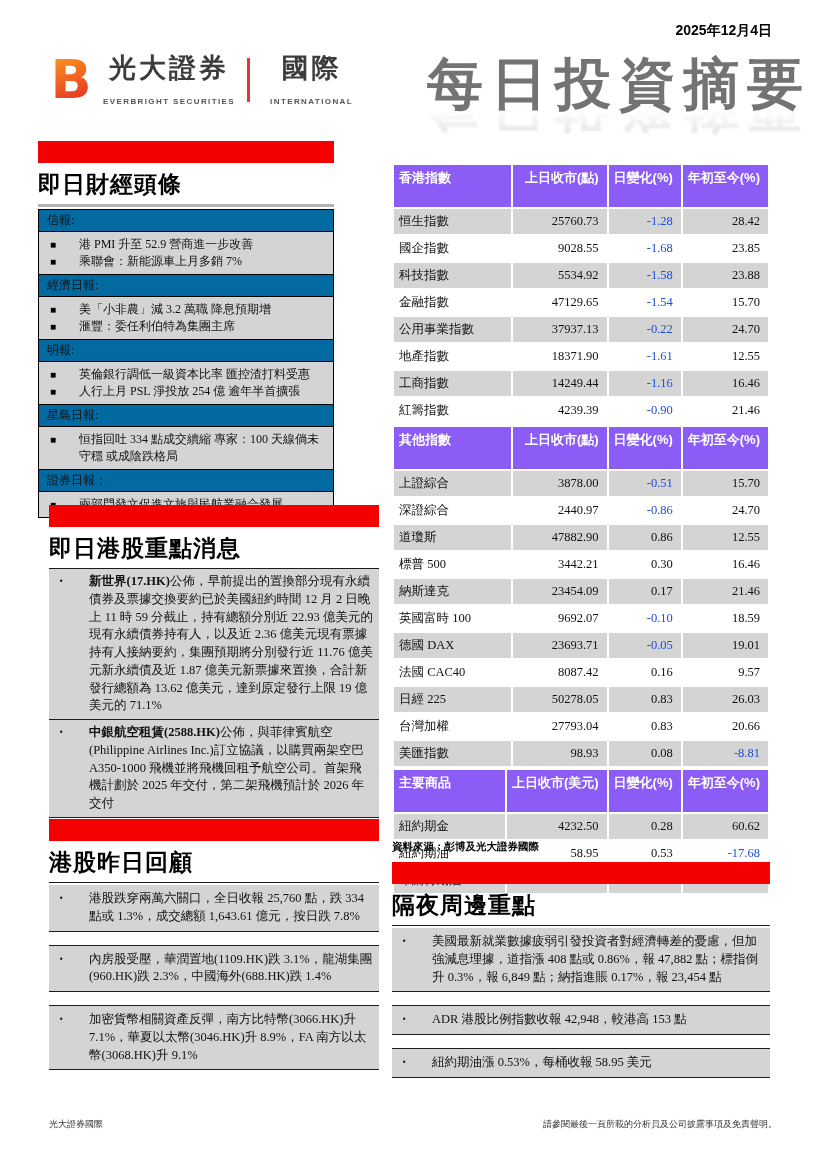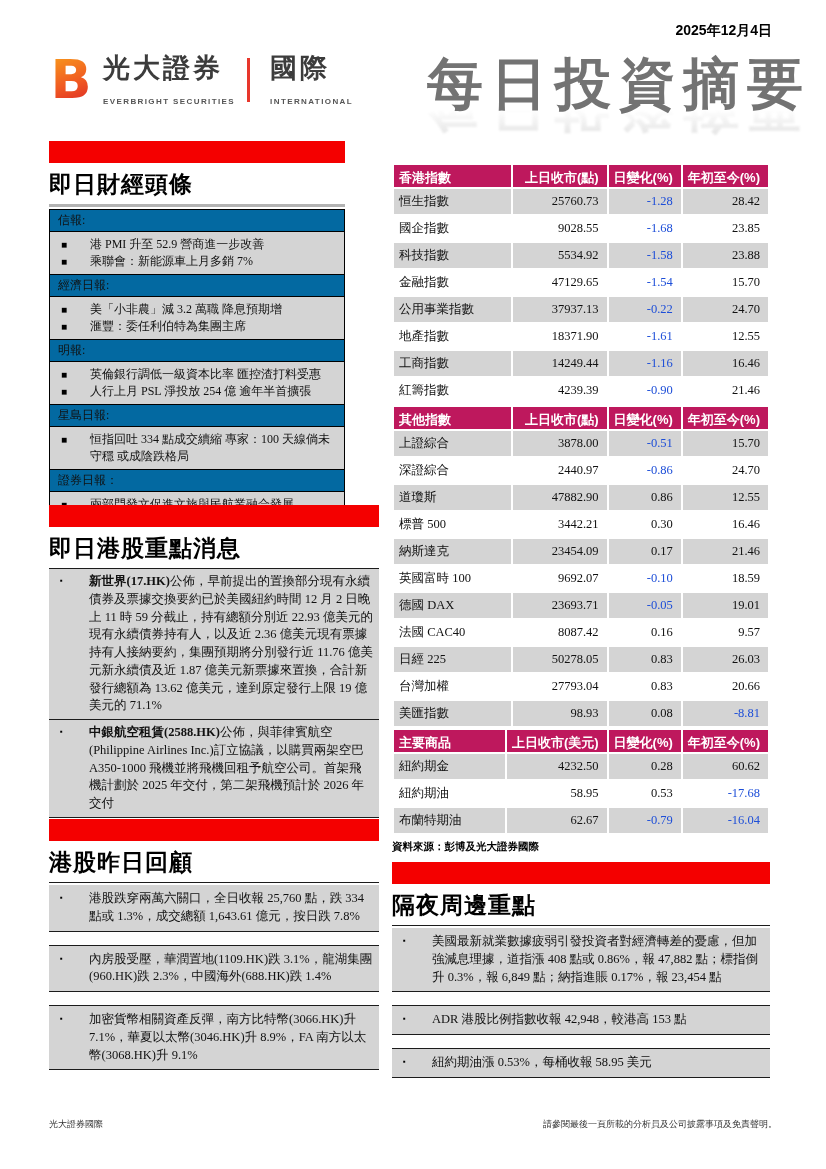--- a/index.html
+++ b/index.html
@@ -13,21 +13,21 @@
     position:absolute; top:22px; right:54px;
     font-family:"Liberation Sans", sans-serif; font-weight:bold; font-size:14px; color:#000;
   }
   .logo { position:absolute; left:49px; top:52px; display:flex; align-items:center; }
   .logo-mark {
     width:44px; height:56px; font-family:"DejaVu Sans", sans-serif; font-weight:bold;
     font-size:54px; line-height:56px; text-align:center;
     background:linear-gradient(160deg,#f9a21b 0%,#f05a22 55%,#d91f26 100%);
     -webkit-background-clip:text; background-clip:text; color:transparent;
   }
-  .logo-col { margin-left:10px; }
+  .logo-col { margin-left:10px;text-align:center; }
   .logo-cn { font-family:"Liberation Sans", sans-serif; font-weight:bold; font-size:27px; color:#3c3c3c; letter-spacing:3px; line-height:1.05; }
   .logo-en { font-family:"Liberation Sans", sans-serif; font-weight:bold; font-size:8px; color:#555; letter-spacing:1.4px; margin-top:15px; }
   .logo-divider { width:3px; height:44px; background:#e8372c; margin:0 10px 0 12px; }
   .doc-title-wrap { position:absolute; left:426px; top:52px; width:386px; text-align:center; }
   .doc-title {
     font-family:"Liberation Serif", serif; font-weight:bold; font-size:56px; line-height:1.15;
     color:#737373; letter-spacing:8px; white-space:nowrap;
   }
   .doc-title.reflect {
     transform:scaleY(-1); opacity:.28; filter:blur(1px); margin-top:-14px; height:36px; overflow:hidden;
@@ -55,22 +55,22 @@
   .block { background:#d4d4d4; border-bottom:1px solid #1c1c1c; font-size:12.5px; line-height:1.42; padding:5px 0; }
   .block .b-mark { font-size:8px; line-height:2.1; }
   .block + .block { border-top:1px solid #1c1c1c; margin-top:13px; }
   .joined .item { padding:4px 0; }
   .joined .item + .item { border-top:1px solid #1c1c1c; }
   .lead { font-weight:bold; }
   
   .mkt { position:absolute; left:392px; top:163px; width:378px; }
   table.mkt-table { width:100%; border-collapse:separate; border-spacing:2px; }
   .mkt-table th {
-    background:#be185d; color:#fff; font-family:"Liberation Sans", sans-serif;
-    font-weight:bold; font-size:13px; padding:4px 8px 0 5px; text-align:right; white-space:nowrap;
+    background:#8b5cf6; color:#fff; font-family:"Liberation Sans", sans-serif;
+    font-weight:bold; font-size:13px; padding:4px 8px 20px 5px; text-align:right; white-space:nowrap;
   }
   .mkt-table th:first-child { text-align:left; }
   .mkt-table td { font-size:12.5px; color:#111; padding:4px 8px 4px 5px; text-align:right; white-space:nowrap; }
   .mkt-table td:first-child { text-align:left; }
   .mkt-table tbody tr:nth-child(odd) td { background:#d4d4d4; }
   .mkt-table td.neg { color:#1d4ed8; }
   .source-note {
     position:absolute; left:392px; top:840px;
     font-family:"Liberation Sans", sans-serif; font-weight:bold; font-size:10.5px; color:#000;
   }
@@ -99,21 +99,21 @@
       <div class="logo-cn">國際</div>
       <div class="logo-en">INTERNATIONAL</div>
     </div>
   </div>
 
   <div class="doc-title-wrap">
     <div class="doc-title">每日投資摘要</div>
     <div class="doc-title reflect">每日投資摘要</div>
   </div>
 
-  <section class="sec" style="left:49px; top:141px; width:296px;">
+  <section class="sec" style="left:38px; top:141px; width:296px;">
     <div class="redbar"></div>
     <h2 class="sec-title u-gray">即日財經頭條</h2>
     <div class="hl-table" id="hl-table">
         <div class="hl-source">信報:</div>
         <div class="hl-items">
           <div class="b-row">
             <span class="b-mark">■</span>
             <div class="b-text">港 PMI 升至 52.9 營商進一步改善</div>
           </div>
           <div class="b-row">

